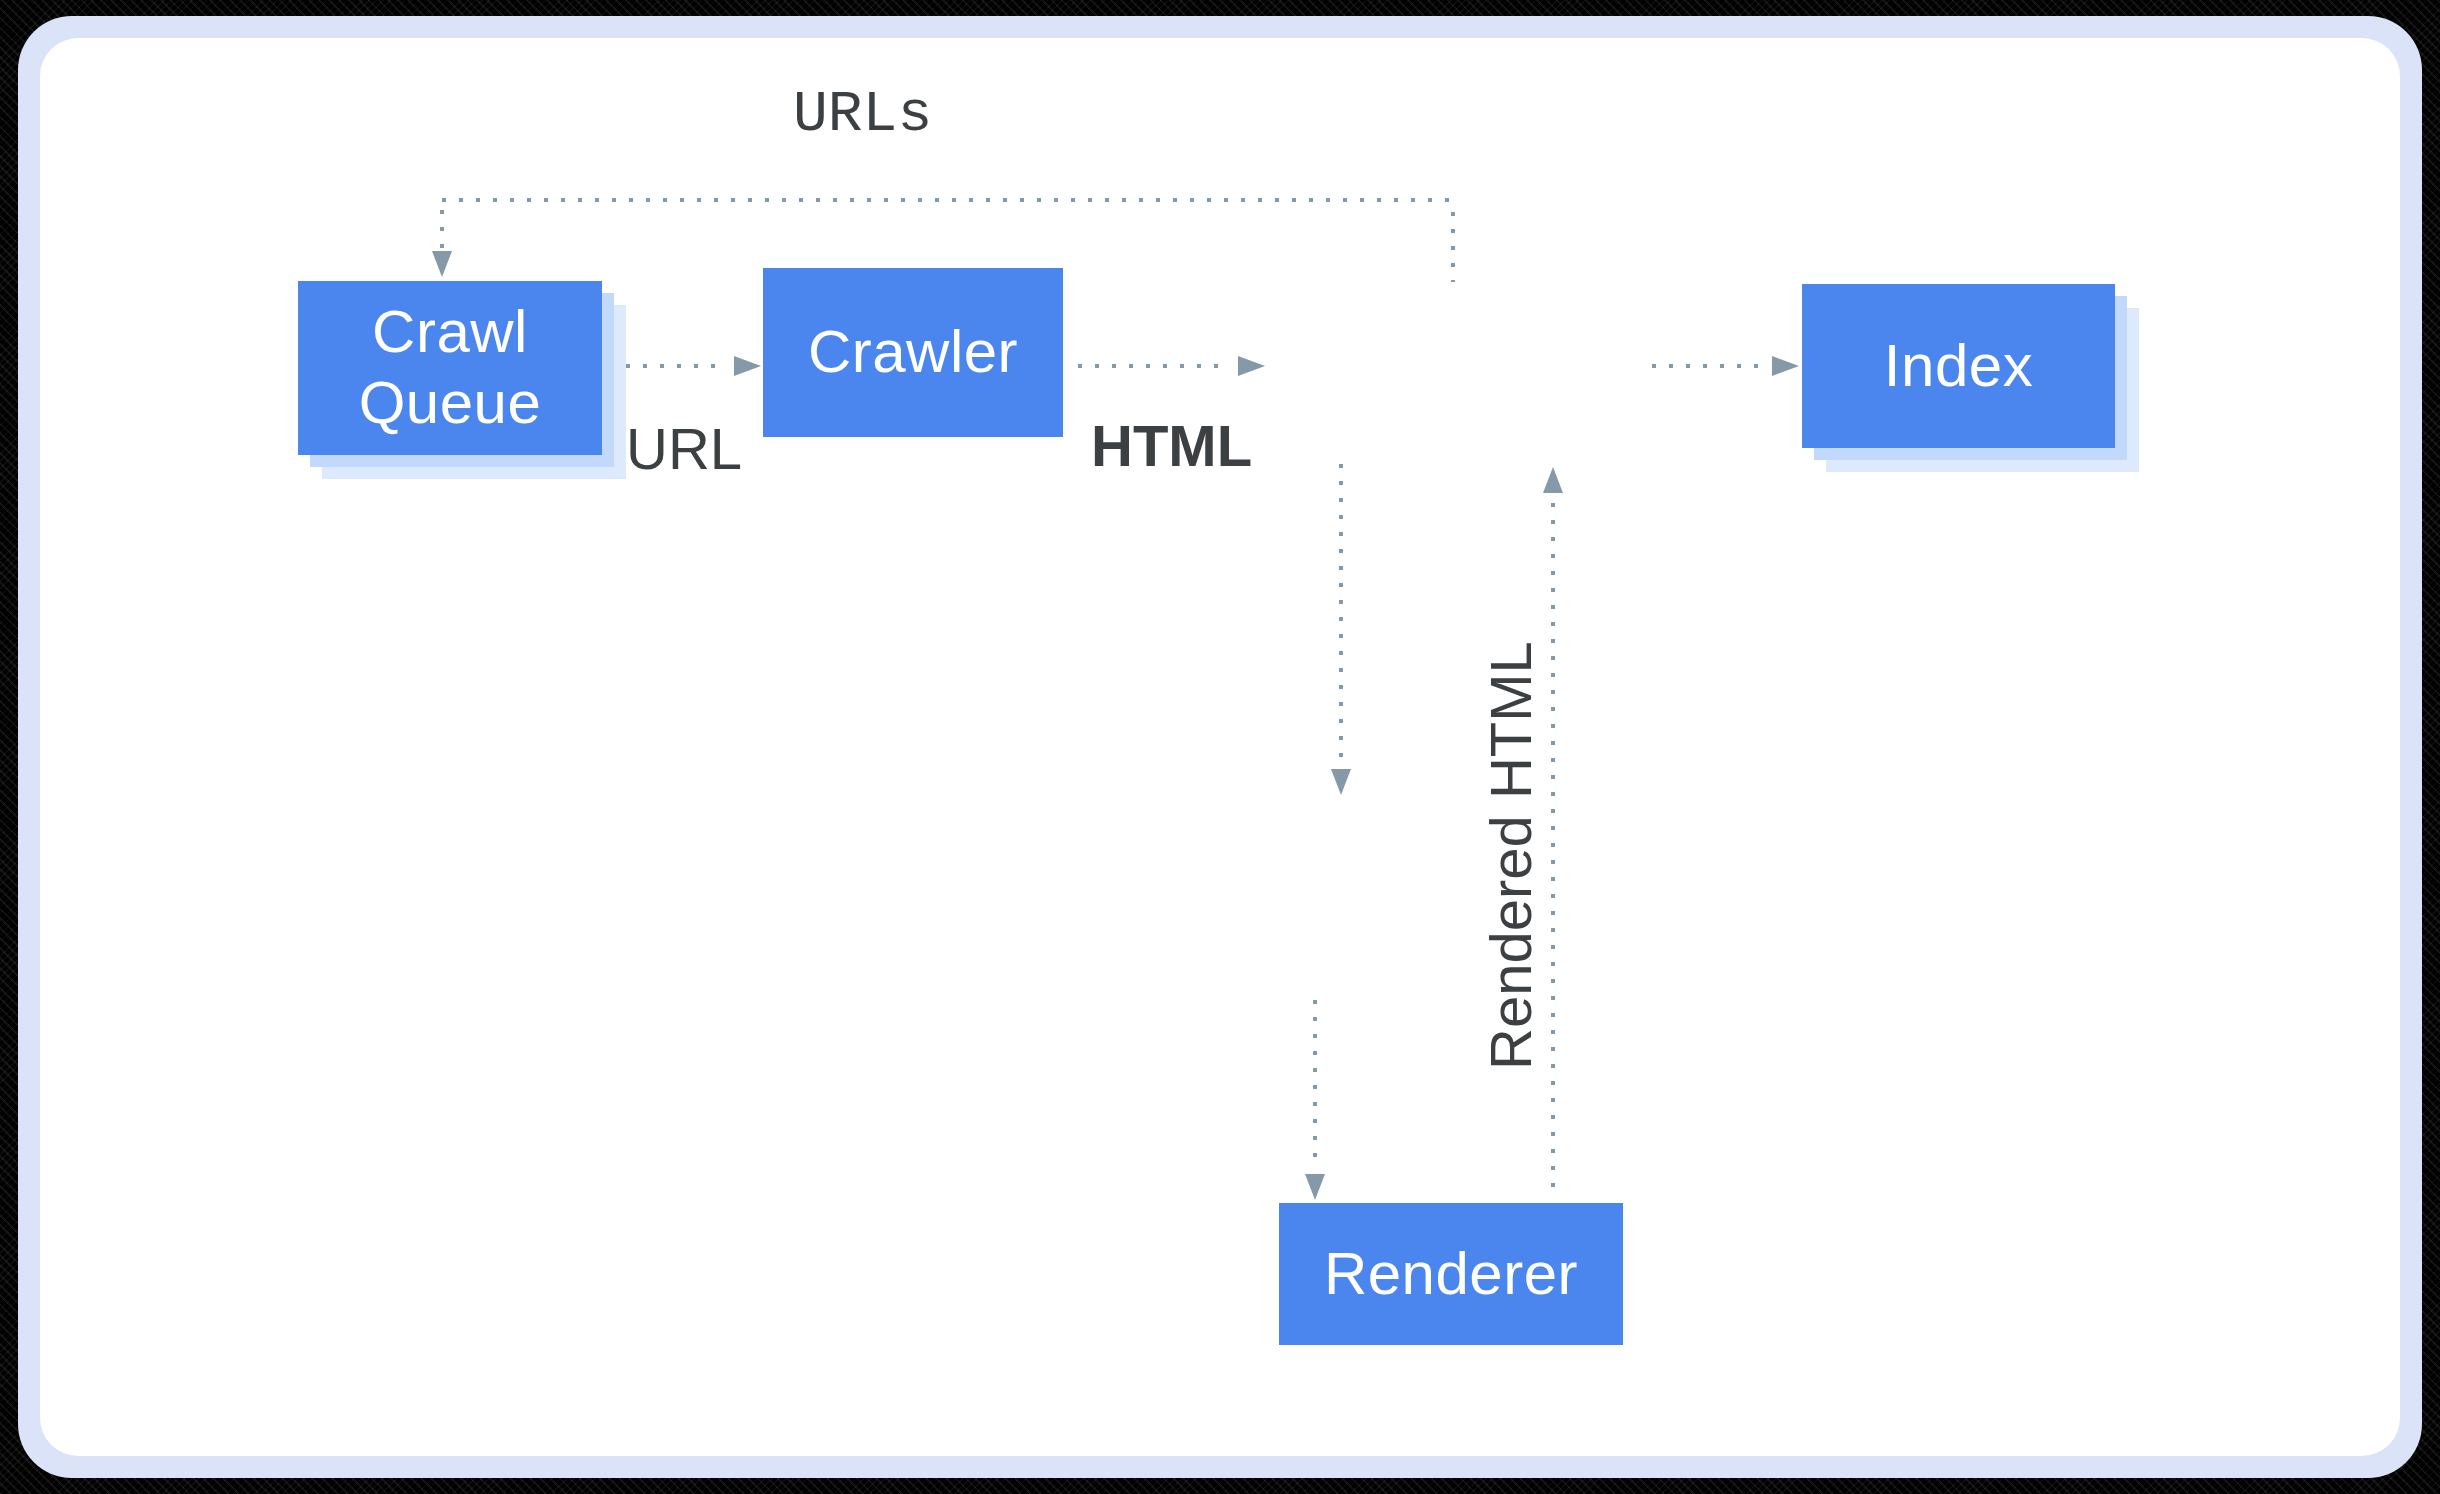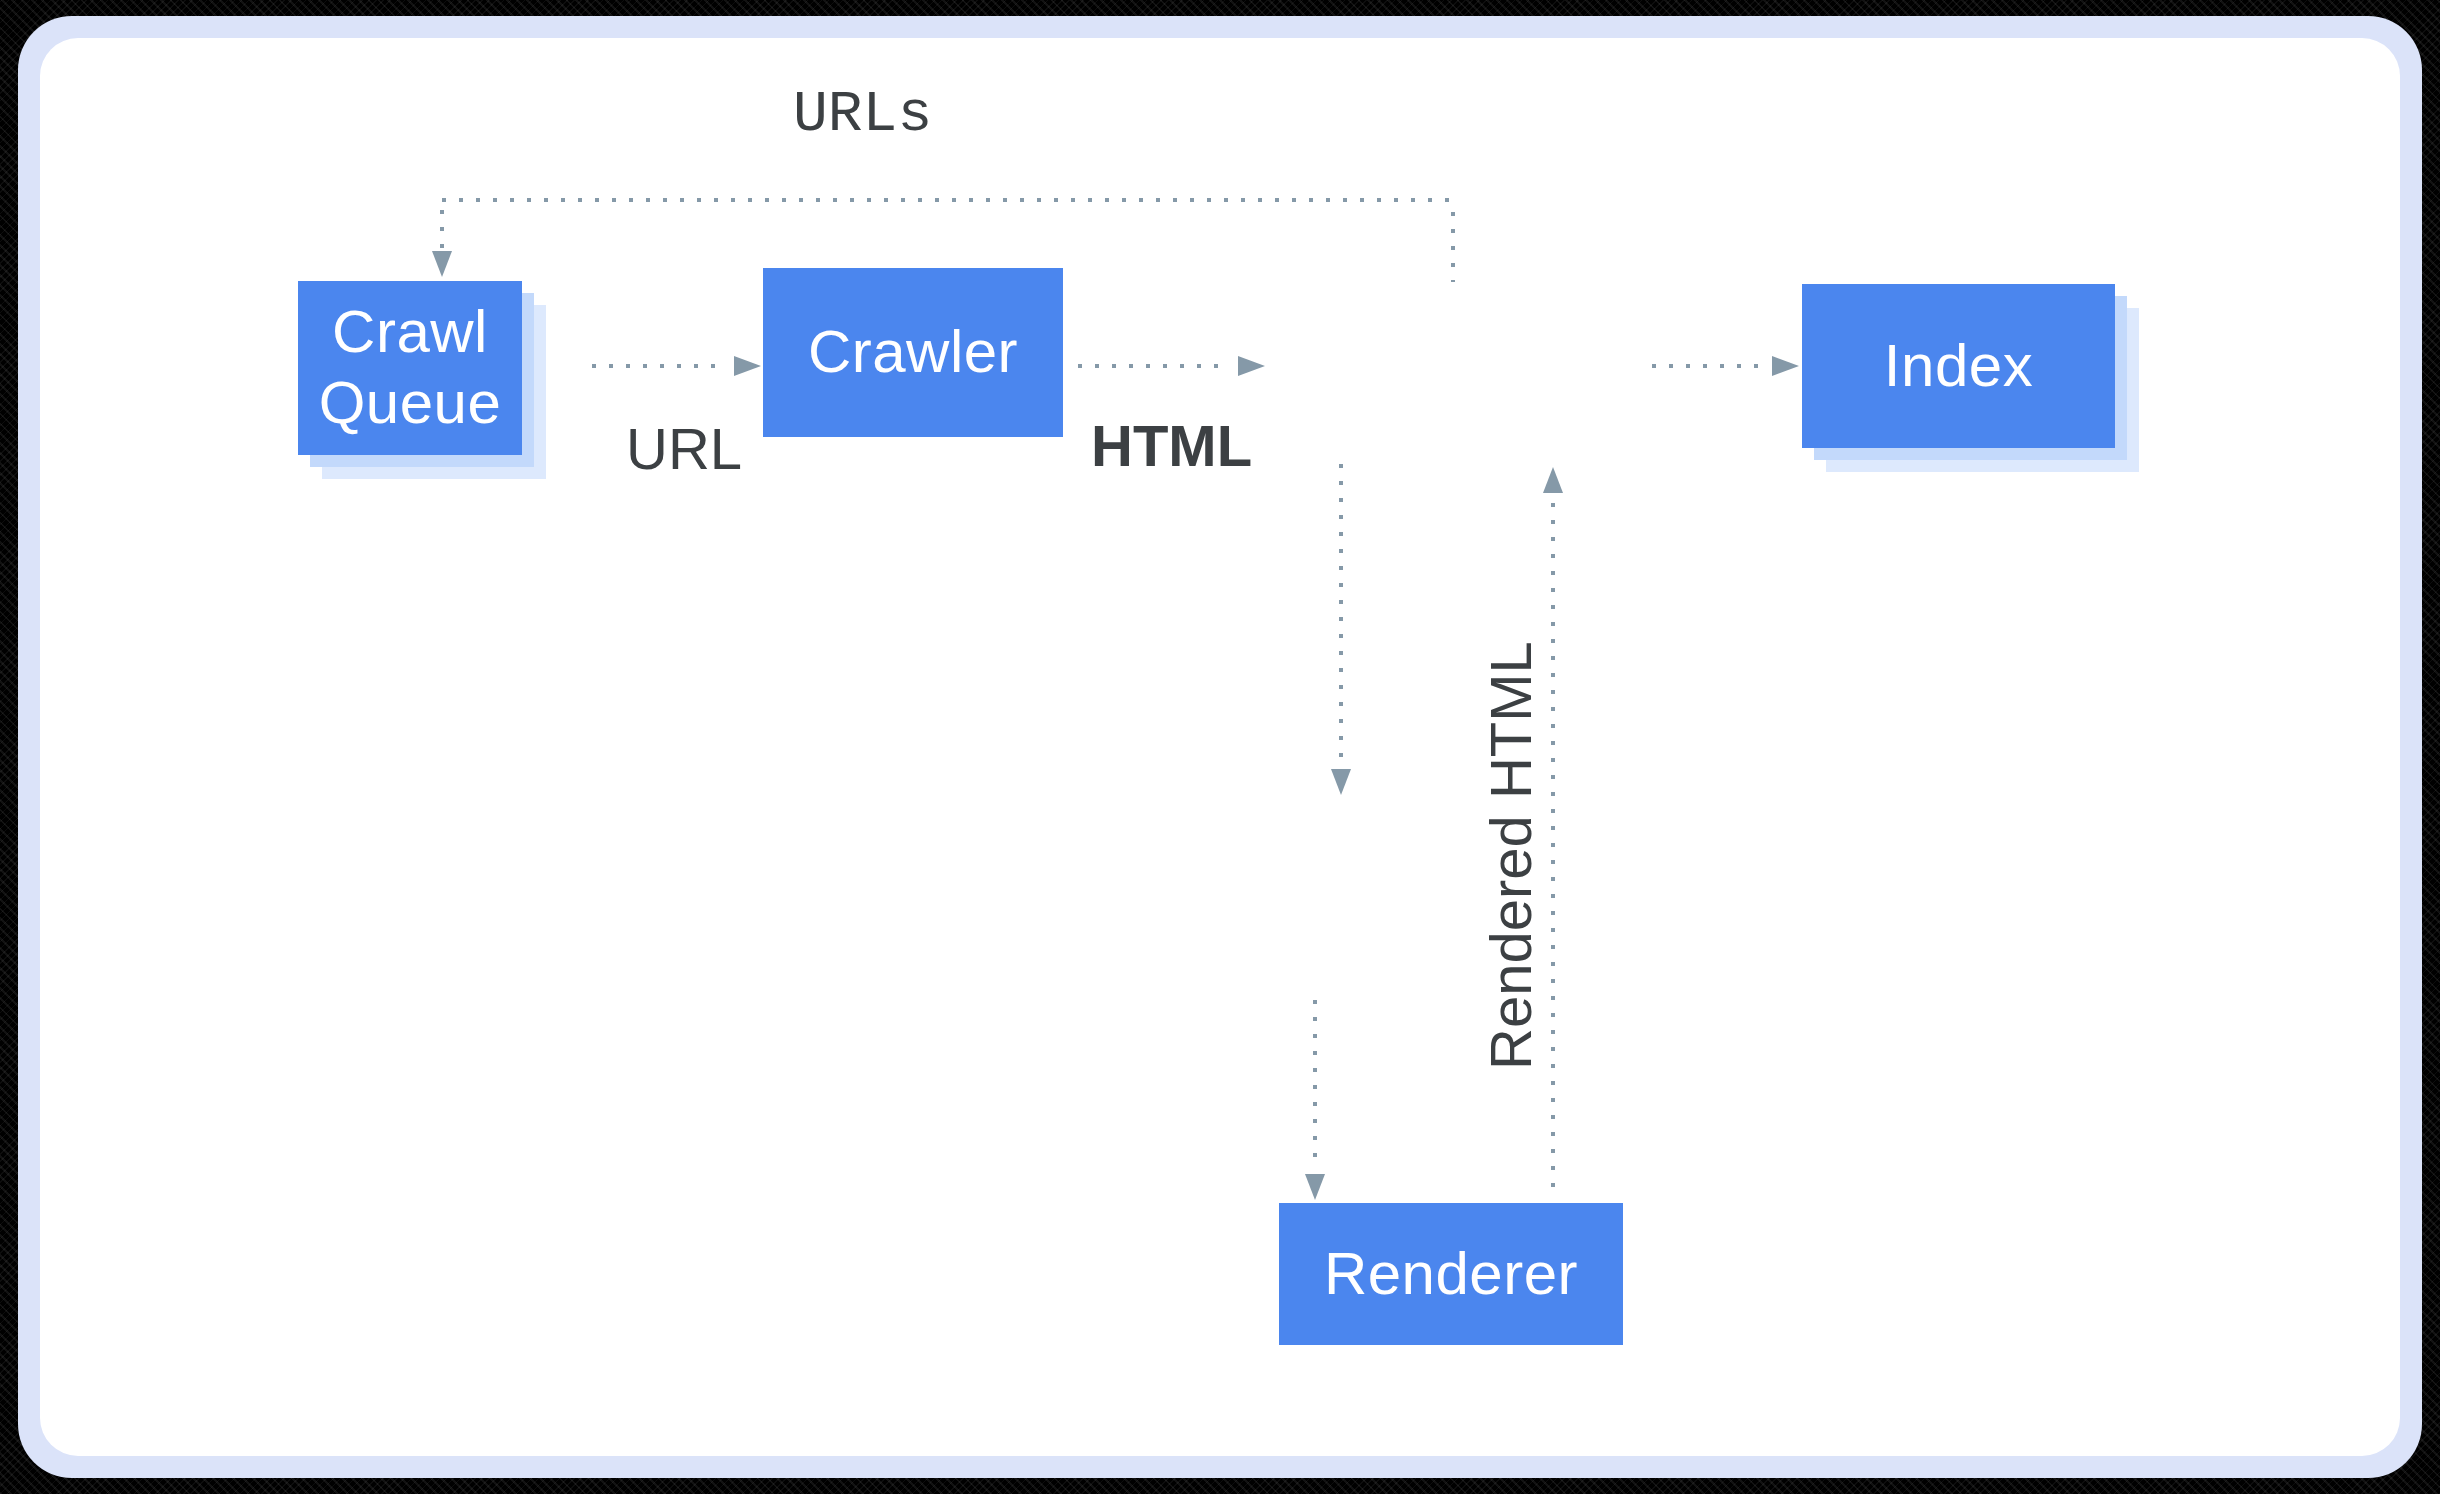--- a/index.html
+++ b/index.html
@@ -14,21 +14,21 @@
   .card-border{position:absolute;left:18px;top:16px;width:2404px;height:1462px;
       background:#dbe3f9;border-radius:54px;}
   .card{position:absolute;left:40px;top:38px;width:2360px;height:1418px;
       background:#ffffff;border-radius:38px;}
 
   
   .node{position:absolute;display:flex;align-items:center;justify-content:center;
       background:#4b86ee;color:#fff;text-align:center;
       font-size:60px;line-height:1.18;letter-spacing:0.5px;}
   .node.shadowed{box-shadow:12px 12px 0 #c3d9fb, 24px 24px 0 #dde9fd;}
-  .n-crawl-queue{left:298px;top:281px;width:224px;height:174px;}
+  .n-crawl-queue{left:298px;top:281px;width:304px;height:174px;}
   .n-crawler{left:763px;top:268px;width:300px;height:169px;}
   .n-processing{left:1267px;top:284px;width:373px;height:166px;}
   .n-index{left:1802px;top:284px;width:313px;height:164px;}
   .n-render-queue{left:1147px;top:797px;width:286px;height:193px;}
   .n-renderer{left:1279px;top:1203px;width:344px;height:142px;}
 
   
   .hdots{position:absolute;height:4px;
       background:repeating-linear-gradient(to right,#8599a8 0 4px,transparent 4px 17px);}
   .vdots{position:absolute;width:4px;

